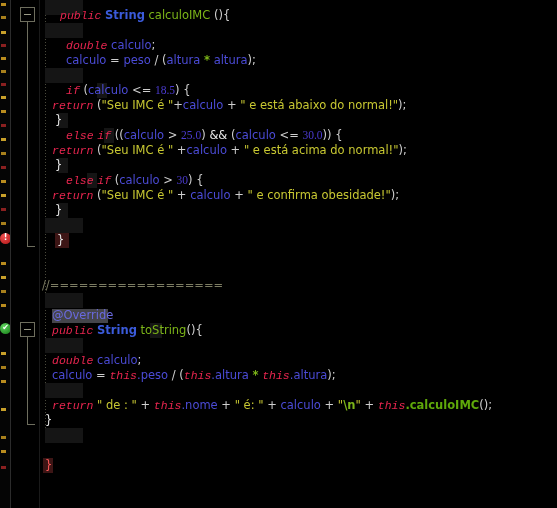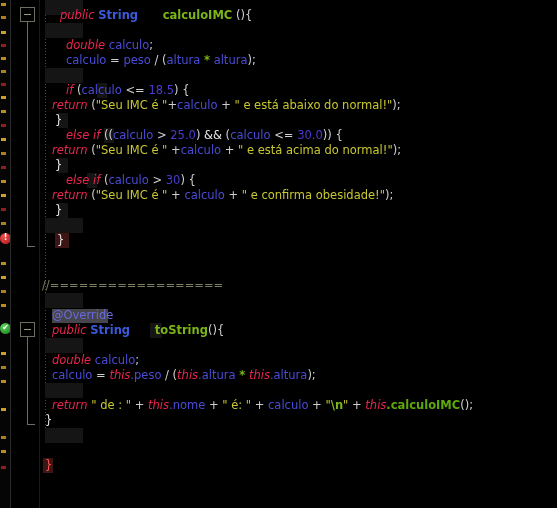--- a/index.html
+++ b/index.html
@@ -149,28 +149,28 @@
     background: #3d1515;
     height: 15px;
   }
   .sel-block {
     position: absolute;
     background: #45454b;
     height: 14px;
   }
 
   
-  .kw      { color: #e8254f; font-style: italic; }
+  .kw      { color: #e8254f; font-style: italic; font-family: Liberation Mono, monospace; }
   .type    { color: #3b5bdb; font-weight: bold; }
-  .mname   { color: #7cb518; font-weight: bold; margin-left: 21px; }
+  .mname   { color: #7cb518; font-weight: normal; }
   .mname2  { color: #5fa80a; font-weight: bold; }
   .var     { color: #4b4bd6; }
   .plain   { color: #cfcfcf; }
   .str     { color: #c8c832; }
-  .num     { color: #4b3bd0; }
+  .num     { color: #4b3bd0; font-family: Liberation Serif, serif; }
   .cmt     { color: #7d7d63; }
   .anno    { color: #6a6adf; }
   .esc     { color: #7cb518; font-weight: bold; }
   .brace   { color: #e6e6e6; }
   .brace-r { color: #ff5a5a; }
   .white   { color: #e8e8e8; }
 </style>
 </head>
 <body>
 

